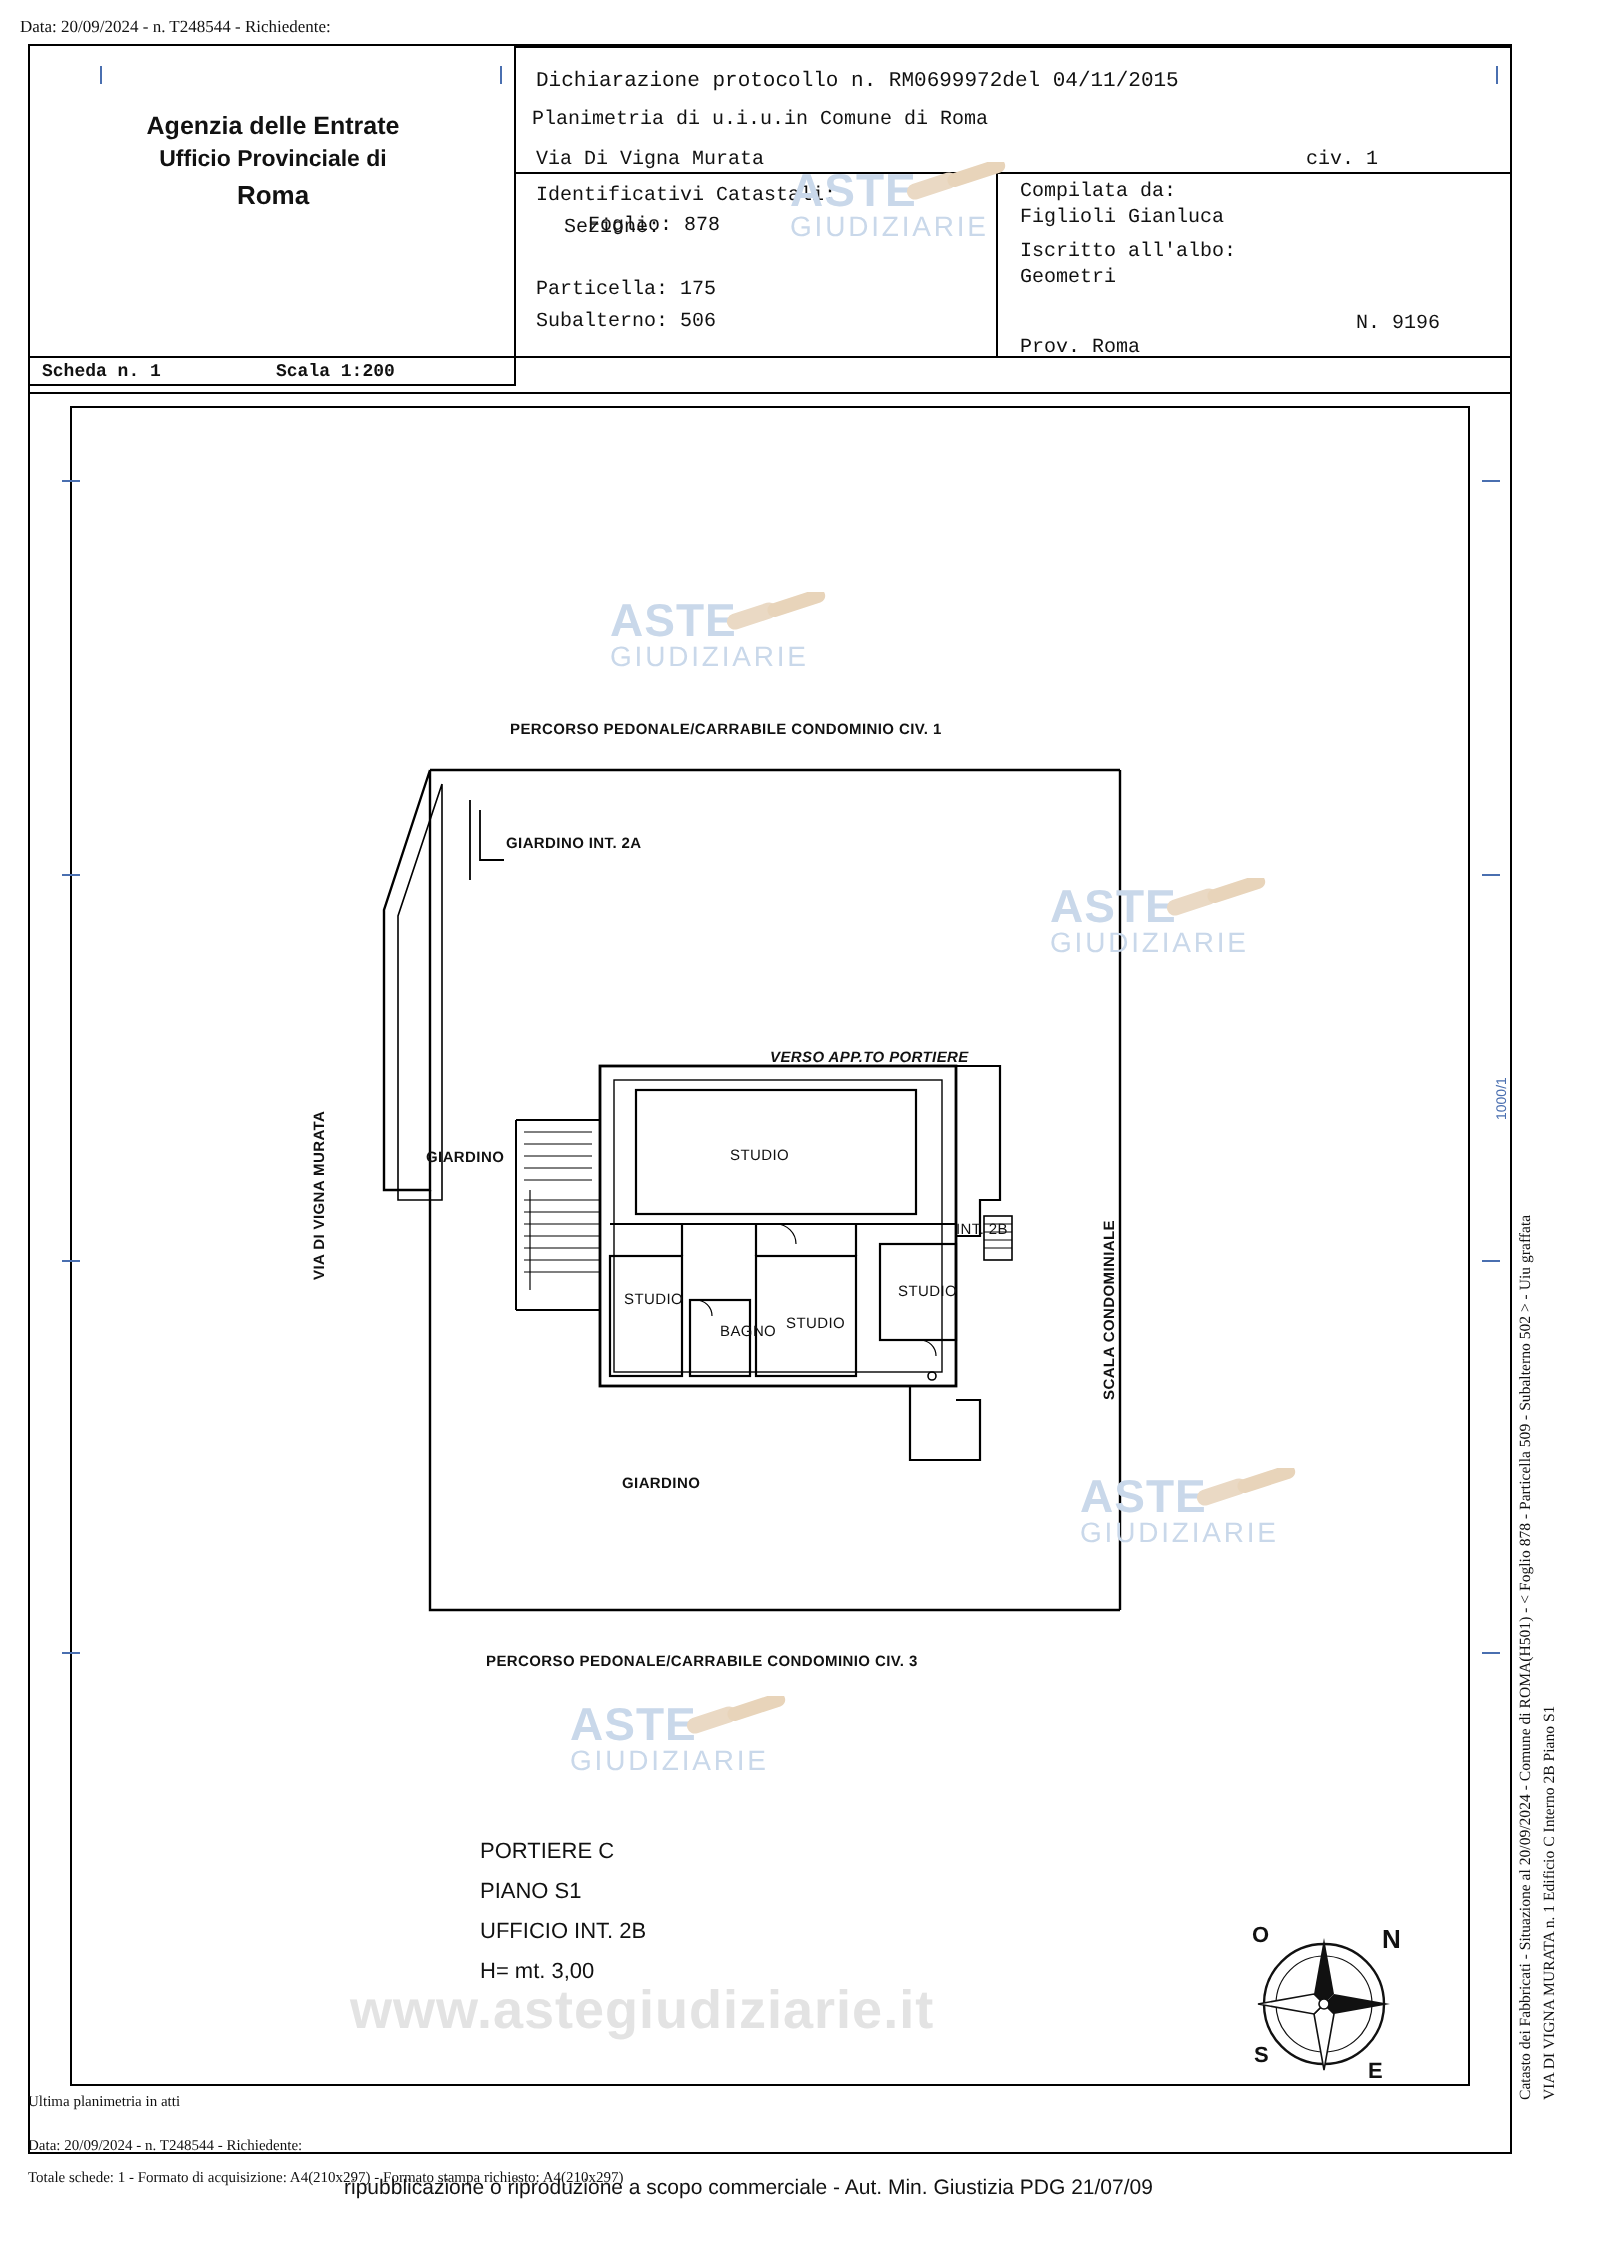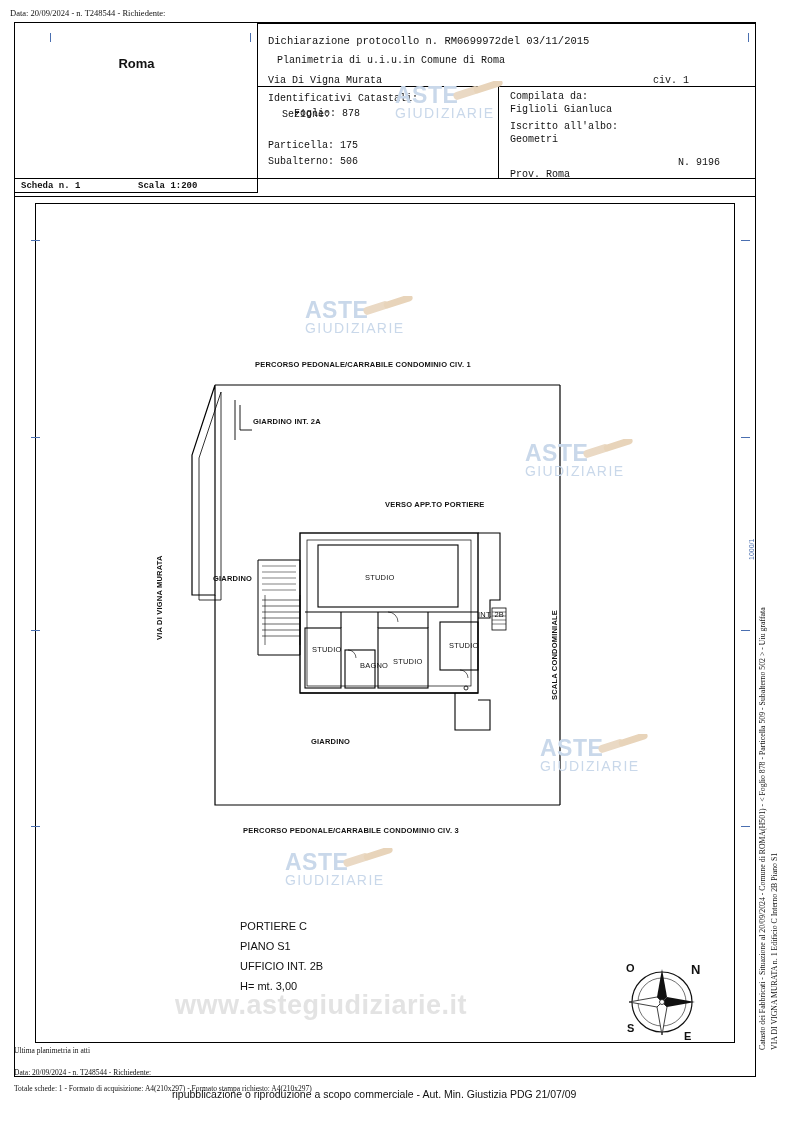--- a/index.html
+++ b/index.html
@@ -117,36 +117,38 @@
 <body>
 
 <div class="page">
 
   <div class="top-meta">Data: 20/09/2024 - n. T248544 - Richiedente:</div>
 
   <div class="outer-frame"></div>
 
   <div class="hdr-left">
     <div class="agency">
+      <div class="l1">Agenzia delle Entrate</div>
+      <div class="l3">Ufficio Provinciale di</div>
       <div class="l4">Roma</div>
     </div>
   </div>
 
   <div class="scheda-strip">
     <div class="scheda-txt" style="left:6px;top:2px;">Scheda n. 1</div>
     <div class="scheda-txt" style="left:123px;top:2px;">Scala 1:200</div>
   </div>
 
   <div class="hdr-right">
     <div class="row-line" style="top:0px;"></div>
     <div class="row-line" style="top:63px;"></div>
     <div class="row-line" style="top:155px;"></div>
 
-    <div class="h-txt mono" style="left:10px;top:12px;font-size:10.5px;">Dichiarazione protocollo n. RM0699972del  03/11/2015</div>
-    <div class="h-txt mono" style="left:19px;top:32px;">Planimetria di u.i.u.in Comune di Roma</div>
+    <div class="h-txt mono" style="left:10px;top:12px;font-size:10.5px;">Dichiarazione protocollo n. RM0699972del  04/11/2015</div>
+    <div class="h-txt mono" style="left:8px;top:32px;">Planimetria di u.i.u.in Comune di Roma</div>
     <div class="h-txt mono" style="left:10px;top:52px;">Via Di Vigna Murata</div>
     <div class="h-txt mono" style="left:395px;top:52px;">civ. 1</div>
 
     <div style="position:absolute;left:240px;top:63px;width:1px;height:92px;background:#000;"></div>
 
     <div class="h-txt mono" style="left:10px;top:70px;">Identificativi Catastali:</div>
     <div class="h-txt mono" style="left:24px;top:86px;">Sezione:</div>
     <div class="h-txt mono" style="left:36px;top:85px;">Foglio: 878</div>
     <div class="h-txt mono" style="left:10px;top:117px;">Particella: 175</div>
     <div class="h-txt mono" style="left:10px;top:133px;">Subalterno: 506</div>
@@ -230,21 +232,21 @@
       <path d="M300 693 L455 693" stroke-width="1.1"></path>
 
       <path d="M388 612 a10 10 0 0 1 10 10" stroke-width="0.6"></path>
       <path d="M348 650 a8 8 0 0 1 8 8" stroke-width="0.6"></path>
       <path d="M460 670 a8 8 0 0 1 8 8" stroke-width="0.6"></path>
     </g>
   </svg>
 
   <div class="lbl" style="left:255px;top:360px;">PERCORSO PEDONALE/CARRABILE CONDOMINIO CIV. 1</div>
   <div class="lbl" style="left:253px;top:417px;">GIARDINO INT. 2A</div>
-  <div class="lbl" style="left:385px;top:500px;">VERSO APP.TO PORTIERE</div>
+  <div class="lbl" style="left:385px;top:524px;font-style:italic;">VERSO APP.TO PORTIERE</div>
   <div class="lbl" style="left:213px;top:574px;">GIARDINO</div>
   <div class="lbl" style="left:311px;top:737px;">GIARDINO</div>
   <div class="lbl" style="left:365px;top:573px;font-weight:normal;">STUDIO</div>
   <div class="lbl" style="left:312px;top:645px;font-weight:normal;">STUDIO</div>
   <div class="lbl" style="left:348px;top:661px;font-weight:normal;margin-left:12px;">BAGNO</div>
   <div class="lbl" style="left:393px;top:657px;font-weight:normal;">STUDIO</div>
   <div class="lbl" style="left:449px;top:641px;font-weight:normal;">STUDIO</div>
   <div class="lbl" style="left:478px;top:610px;font-weight:normal;">INT. 2B</div>
   <div class="lbl" style="left:243px;top:826px;">PERCORSO PEDONALE/CARRABILE CONDOMINIO CIV. 3</div>
 

